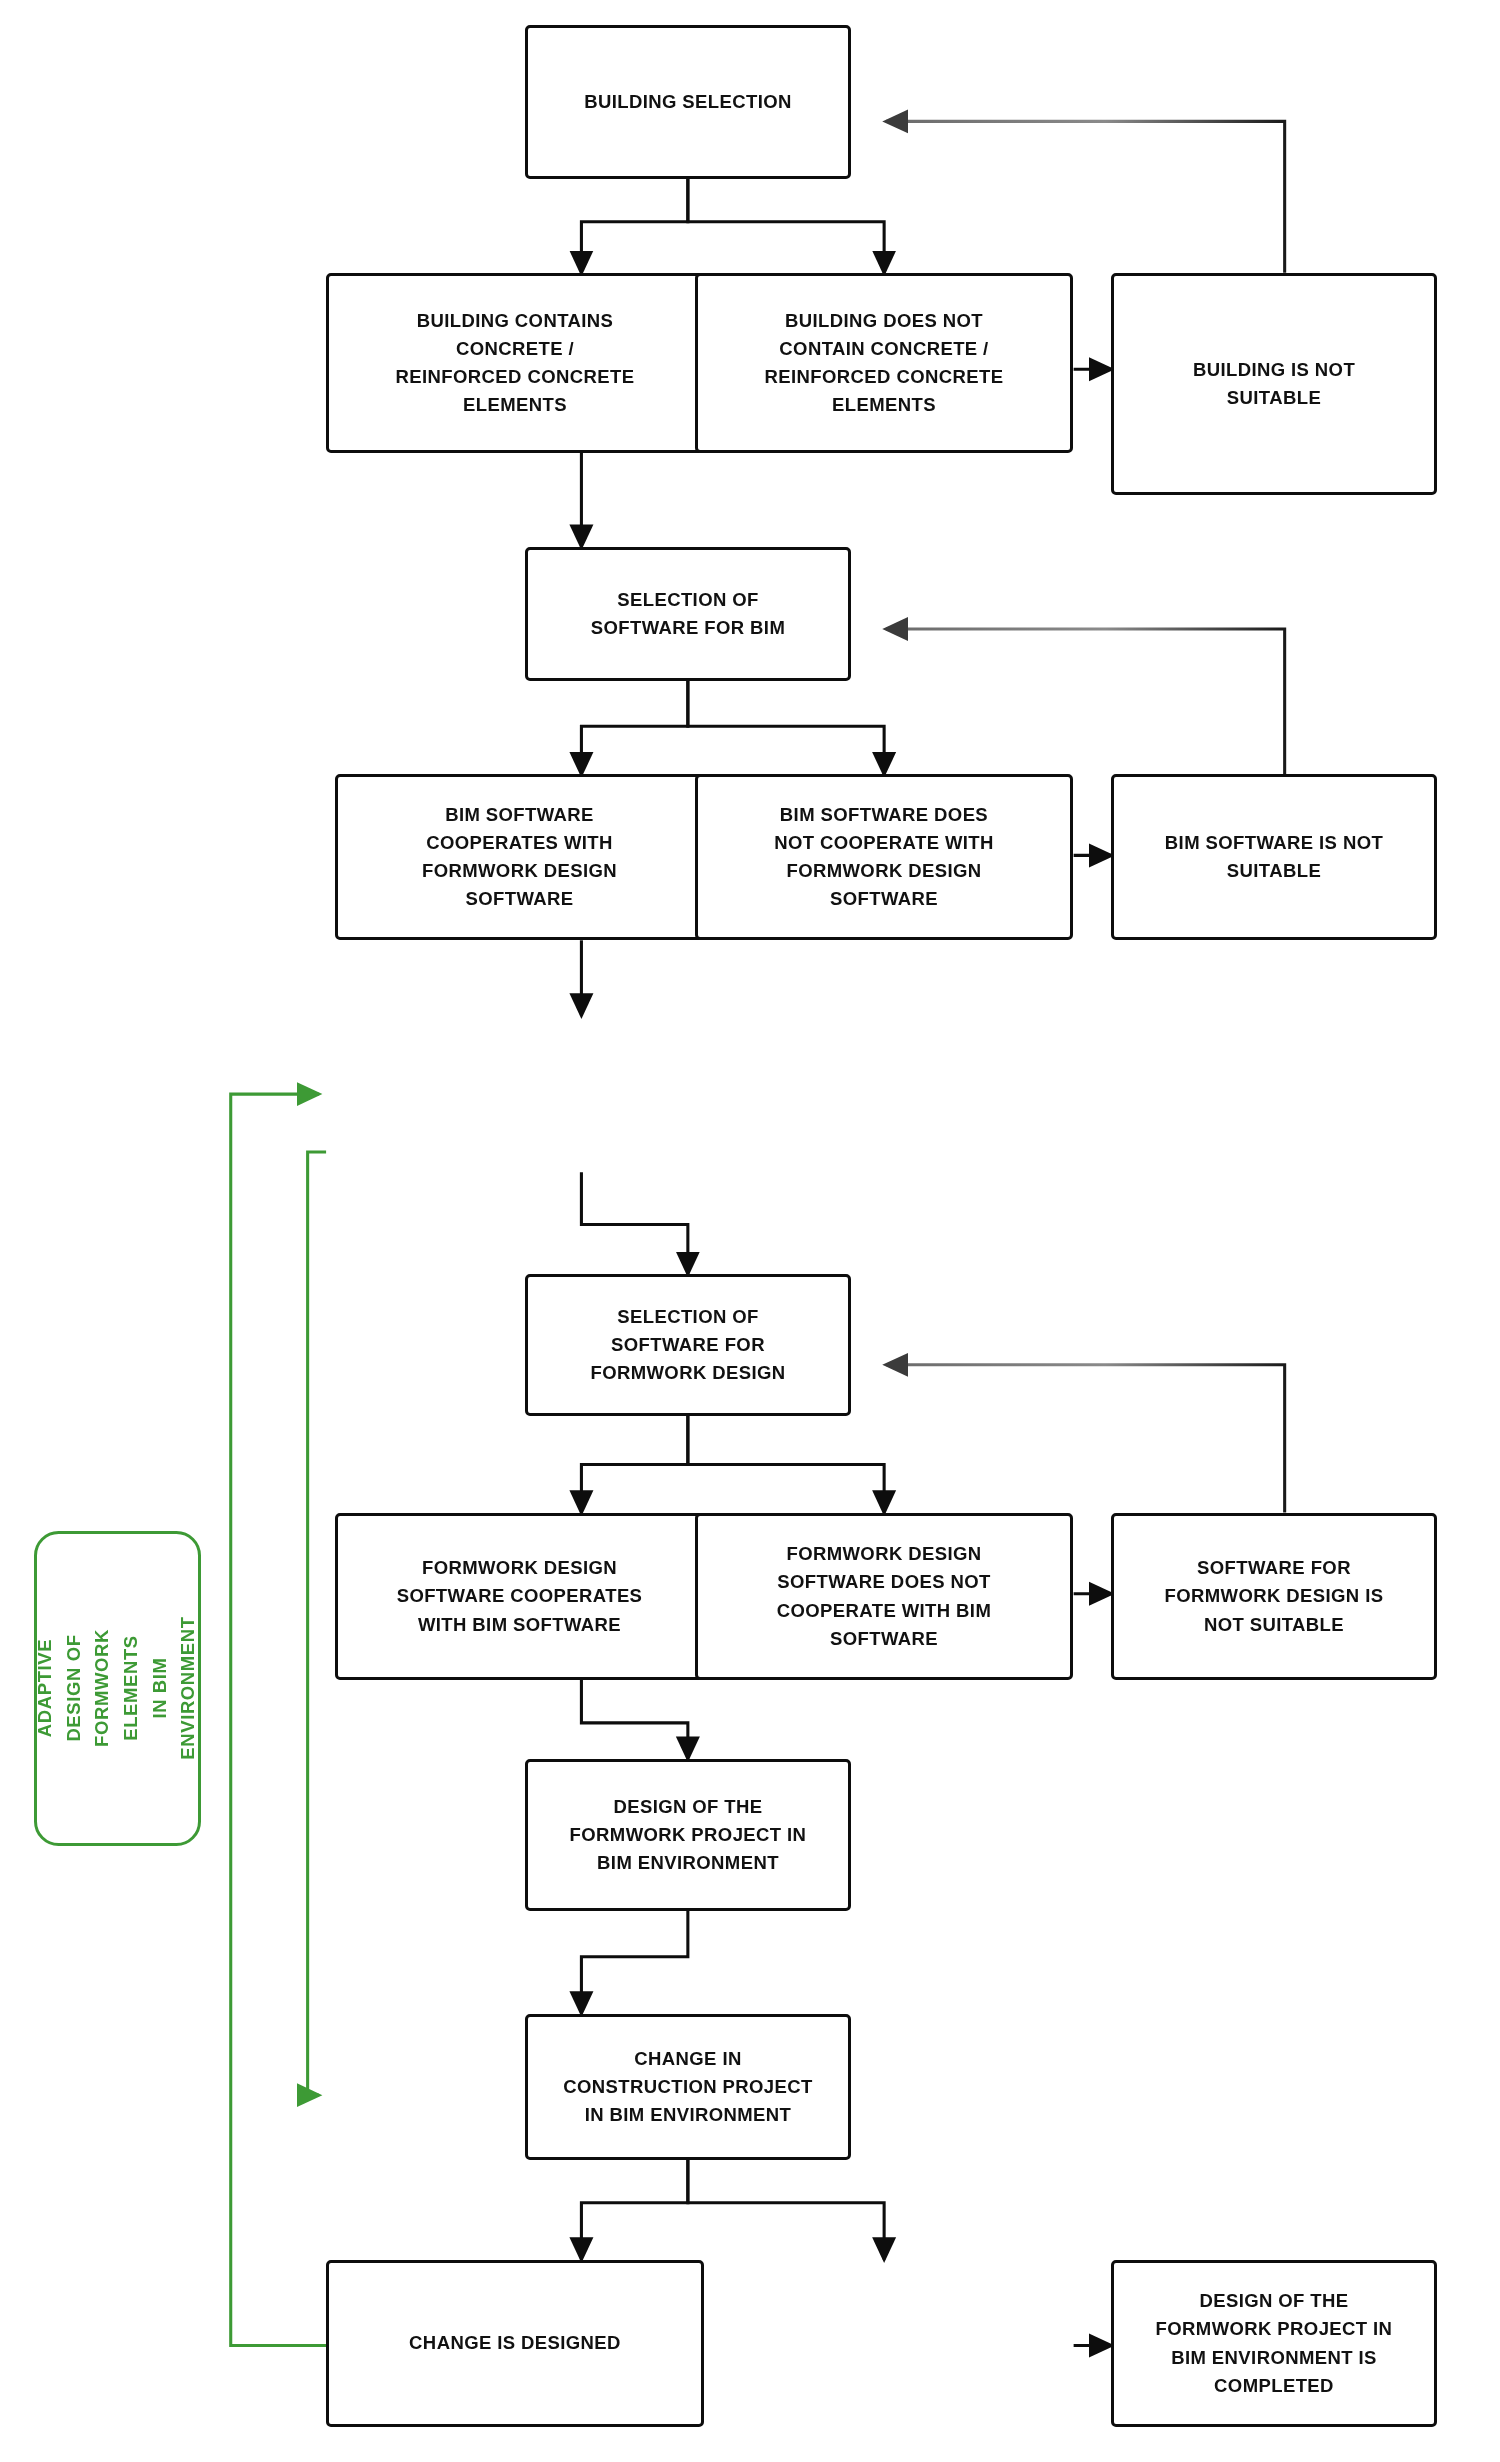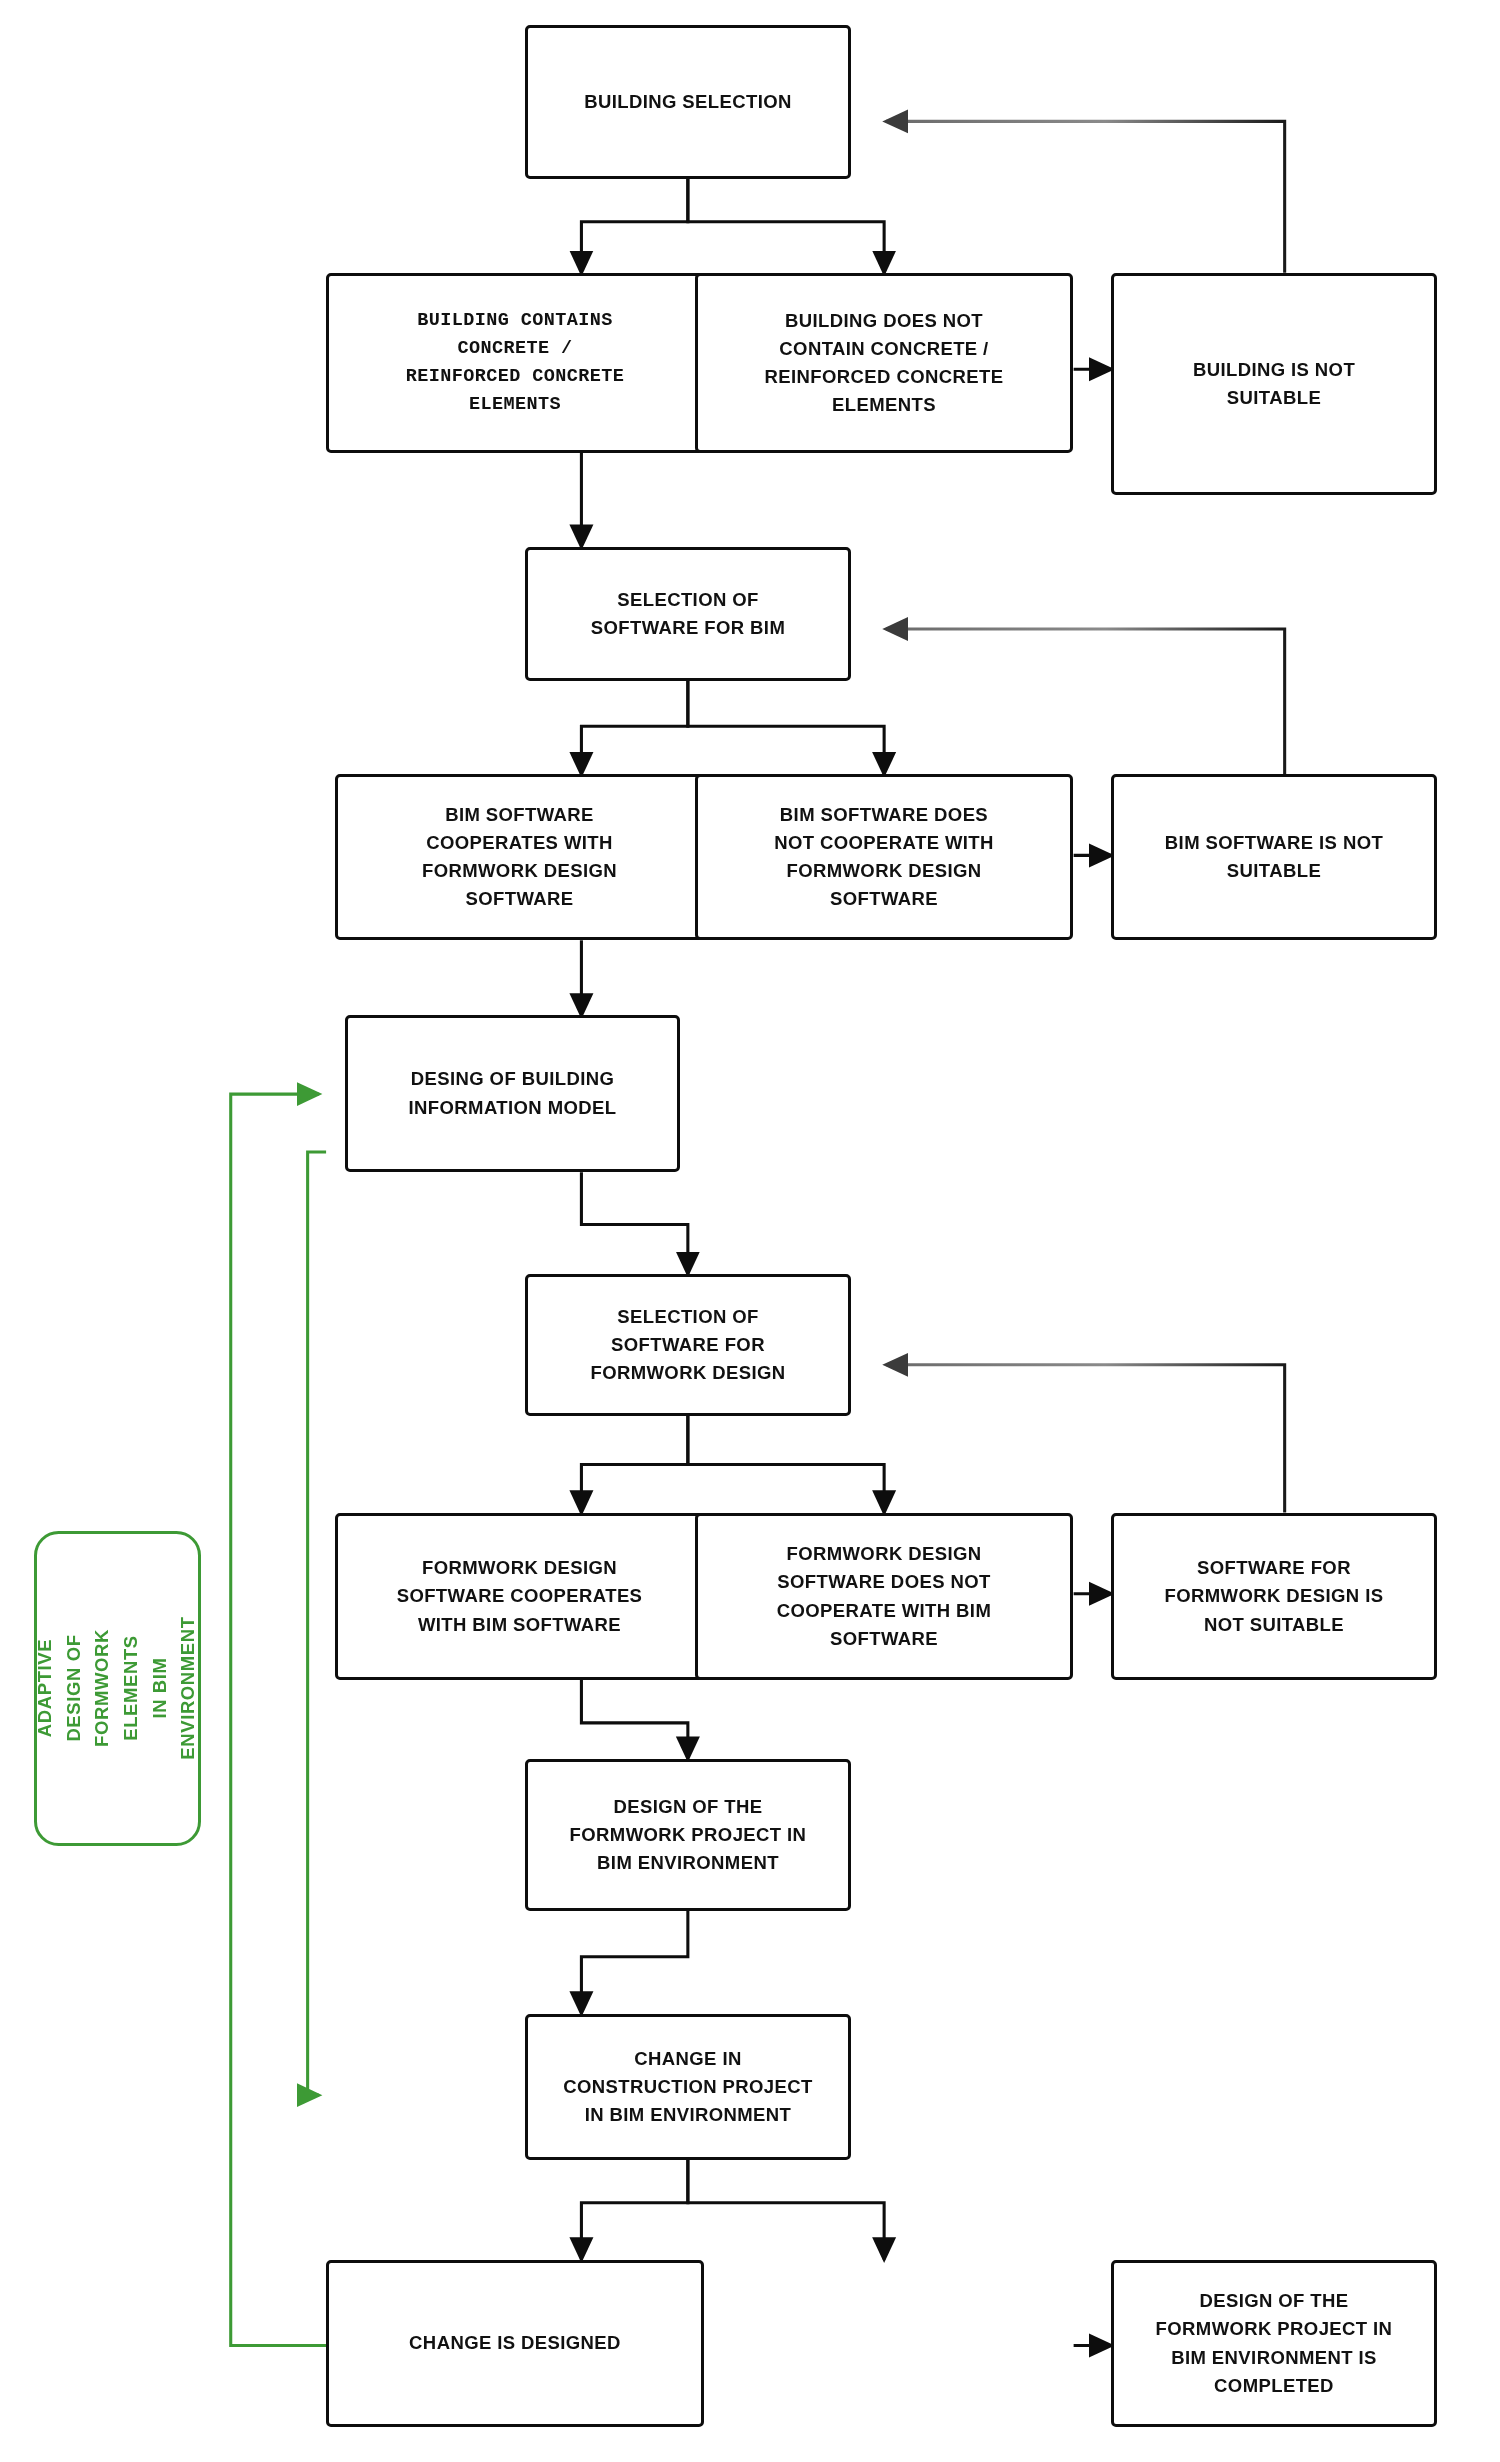--- a/index.html
+++ b/index.html
@@ -105,21 +105,21 @@
       <path d="M530,3812 L375,3812 L375,1778 L518,1778" marker-end="url(#ahg)"></path>
 
       <path d="M530,1872 L500,1872 L500,3405 L518,3405" marker-end="url(#ahg)"></path>
     </g>
   </svg>
 
   <div class="node" style="left:525px;top:24.6px;width:326px;height:154px;">
     <span class="lbl">BUILDING SELECTION</span>
   </div>
 
-  <div class="node" style="left:326px;top:273px;width:378px;height:180px;font-family:Liberation Mono, monospace;">
+  <div class="node" style="left:326px;top:273px;width:378px;height:180px;">
     <span class="lbl">BUILDING CONTAINS
 CONCRETE /
 REINFORCED CONCRETE
 ELEMENTS</span>
   </div>
 
   <div class="node" style="left:695px;top:273px;width:378px;height:180px;">
     <span class="lbl">BUILDING DOES NOT
 CONTAIN CONCRETE /
 REINFORCED CONCRETE
@@ -148,24 +148,20 @@
 NOT COOPERATE WITH
 FORMWORK DESIGN
 SOFTWARE</span>
   </div>
 
   <div class="node" style="left:1111px;top:774px;width:326px;height:166px;">
     <span class="lbl">BIM SOFTWARE IS NOT
 SUITABLE</span>
   </div>
 
-  <div class="node" style="left:345px;top:1015px;width:335px;height:157px;">
-    <span class="lbl">DESING OF BUILDING
-INFORMATION MODEL</span>
-  </div>
 
   <div class="node" style="left:525px;top:1274px;width:326px;height:142px;">
     <span class="lbl">SELECTION OF
 SOFTWARE FOR
 FORMWORK DESIGN</span>
   </div>
 
   <div class="node" style="left:335px;top:1513px;width:369px;height:167px;">
     <span class="lbl">FORMWORK DESIGN
 SOFTWARE COOPERATES

